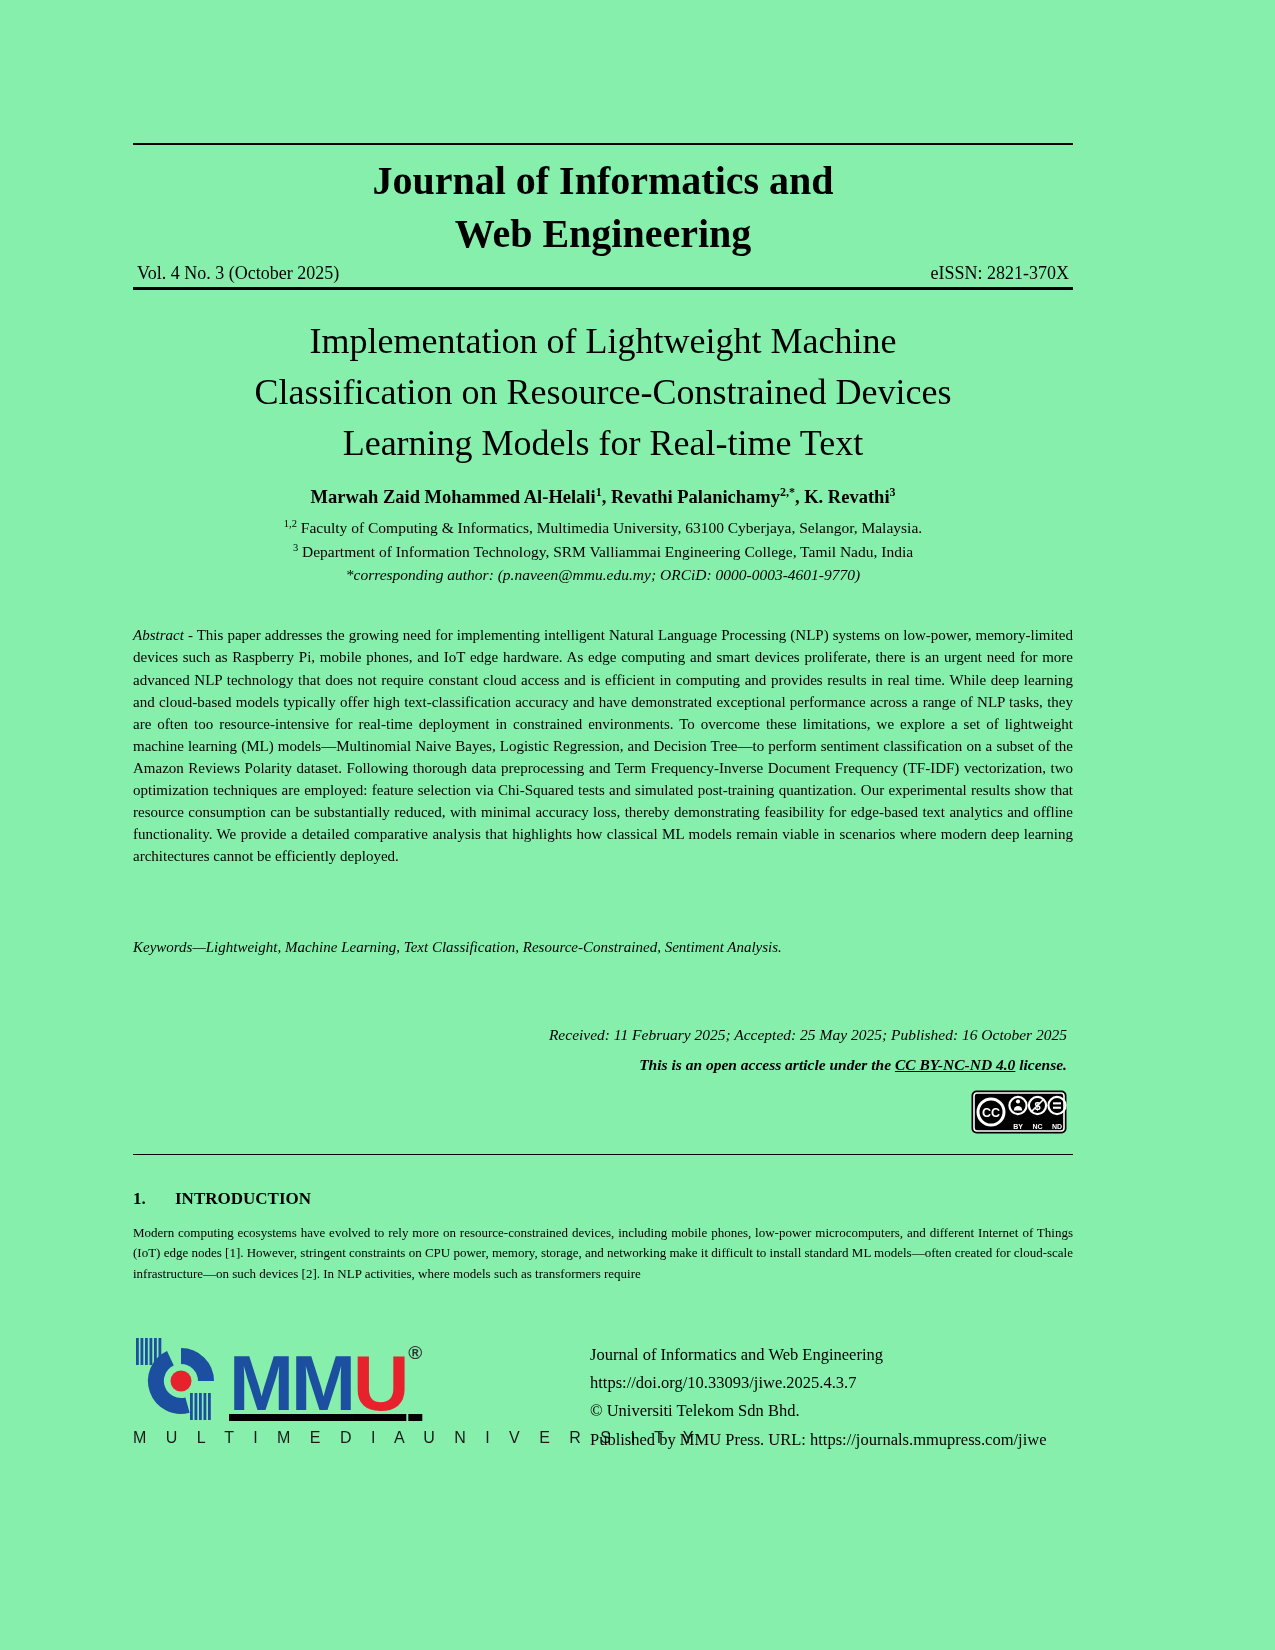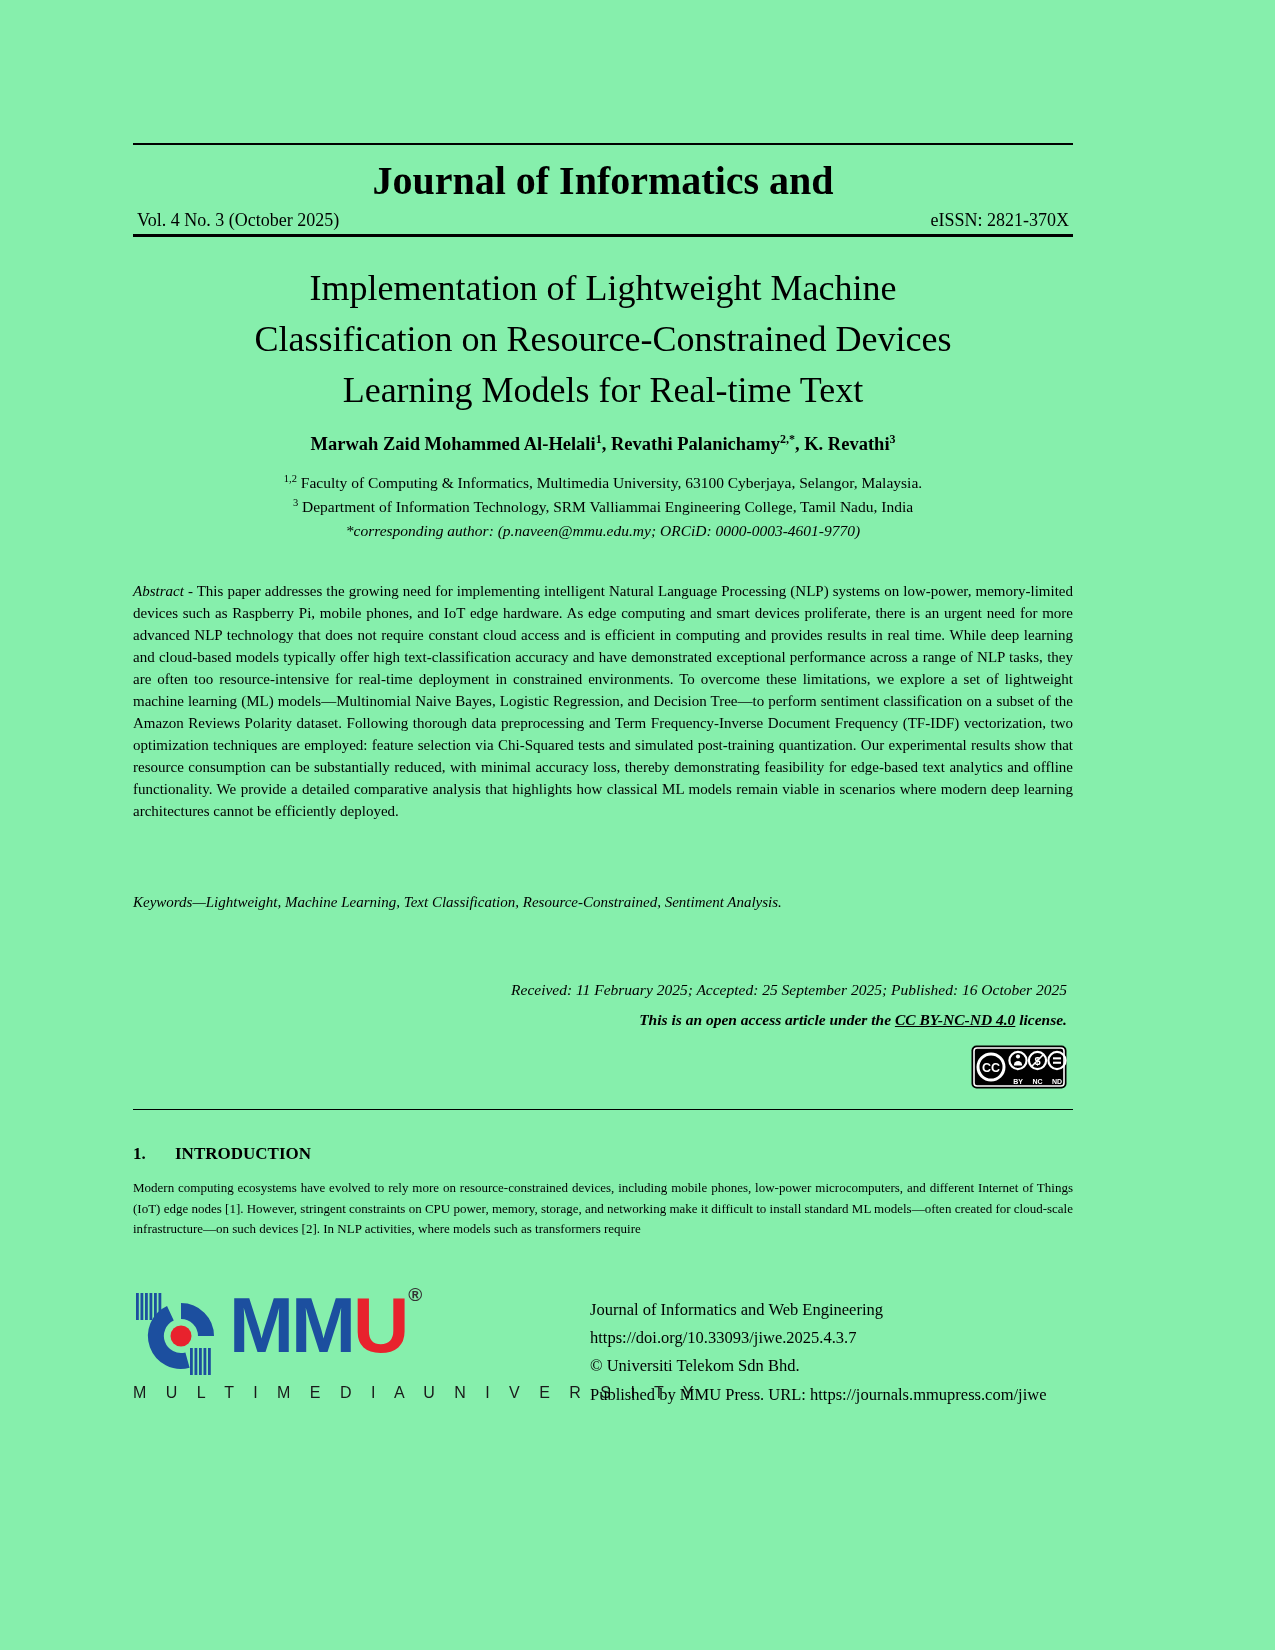--- a/index.html
+++ b/index.html
@@ -7,57 +7,58 @@
         font-family:"Liberation Serif", serif;color:#000;}
   .content{margin-left:133px;width:940px;}
   .rule-top{border-top:2.5px solid #000;margin-top:143px;}
   .rule-mid{border-top:3.5px solid #000;margin-top:3px;}
   .rule-thin{border-top:1.5px solid #000;margin-top:20px;}
   .journal-title{text-align:center;font-weight:bold;font-size:40px;line-height:1.32;margin-top:10px;}
   .vol-row{display:flex;justify-content:space-between;font-size:18px;margin-top:2px;padding:0 4px;}
   .article-title{text-align:center;font-size:36px;line-height:1.42;margin-top:26px;}
   .authors{text-align:center;font-weight:bold;font-size:18.5px;margin-top:16px;}
   .authors sup{font-size:12px;}
-  .affil{text-align:center;font-size:15.5px;line-height:1.55;margin-top:16px;}
+  .affil{text-align:center;font-size:15.5px;line-height:1.55;margin-top:8px;}
   .affil sup{font-size:10.5px;}
   .corresponding{text-align:center;font-style:italic;font-size:15.5px;margin-top:2px;}
   .abstract{margin-top:40px;font-size:15px;line-height:1.47;text-align:justify;}
   .abstract .abs-label{font-style:italic;}
   .keywords{margin-top:72px;font-style:italic;font-size:15px;}
   .dates{margin-top:70px;text-align:right;font-style:italic;font-size:15.5px;padding-right:6px;}
   .license-line{margin-top:12px;text-align:right;font-style:italic;font-size:15.5px;padding-right:6px;font-weight:bold;}
   .license-line a{color:#000;text-decoration:underline;cursor:pointer;}
   .badge-row{margin-top:16px;display:flex;justify-content:flex-end;padding-right:6px;}
   .badge-link{display:inline-block;line-height:0;cursor:pointer;}
   .intro-heading{margin-top:34px;font-size:17px;font-weight:bold;}
   .intro-heading .num{display:inline-block;width:42px;}
   .intro-para{margin-top:14px;font-size:13px;line-height:1.58;text-align:justify;}
   .footer{margin-top:52px;display:flex;align-items:flex-start;}
   .mmu-logo{width:392px;}
-  .mmu-top{display:flex;align-items:flex-start;}
+  .mmu-top{display:flex;align-items:flex-end;text-decoration:underline;}
   .mmu-wordmark{font-family:"Liberation Sans", sans-serif;font-weight:bold;font-size:78px;
                 line-height:0.95;letter-spacing:-3px;margin-left:4px;margin-top:-4px;}
   .mmu-wordmark .blue{color:#1c4f9f;}
   .mmu-wordmark .red{color:#e8222d;}
   .mmu-reg{font-family:"Liberation Sans", sans-serif;font-size:19px;color:#333;
            vertical-align:top;position:relative;top:-2px;letter-spacing:0;margin-left:2px;}
   .mmu-subtitle{font-family:"Liberation Sans", sans-serif;font-size:16px;letter-spacing:7.5px;
                 color:#1a1a1a;margin-top:8px;white-space:nowrap;}
   .footer-text{margin-left:65px;font-size:16.5px;line-height:1.72;padding-top:4px;}
 </style>
 </head>
 <body>
 
 <div class="page">
   <div class="content">
 
     <div class="rule-top"></div>
 
     <div class="journal-title">
       <div>Journal of Informatics and</div>
+      <div>Web Engineering</div>
     </div>
 
     <div class="vol-row">
       <span>Vol. 4 No. 3 (October 2025)</span>
       <span>eISSN: 2821-370X</span>
     </div>
 
     <div class="rule-mid"></div>
 
     <div class="article-title">
@@ -70,21 +71,21 @@
 
     <div class="affil"><sup>1,2</sup><span> Faculty of Computing &amp; Informatics, Multimedia University, 63100 Cyberjaya, Selangor, Malaysia.</span></div>
     <div class="affil" style="margin-top:0;"><sup>3</sup><span> Department of Information Technology, SRM Valliammai Engineering College, Tamil Nadu, India</span></div>
 
     <div class="corresponding">*corresponding author: (p.naveen@mmu.edu.my; ORCiD: 0000-0003-4601-9770)</div>
 
     <div class="abstract"><span class="abs-label">Abstract</span><span> - This paper addresses the growing need for implementing intelligent Natural Language Processing (NLP) systems on low-power, memory-limited devices such as Raspberry Pi, mobile phones, and IoT edge hardware. As edge computing and smart devices proliferate, there is an urgent need for more advanced NLP technology that does not require constant cloud access and is efficient in computing and provides results in real time. While deep learning and cloud-based models typically offer high text-classification accuracy and have demonstrated exceptional performance across a range of NLP tasks, they are often too resource-intensive for real-time deployment in constrained environments. To overcome these limitations, we explore a set of lightweight machine learning (ML) models—Multinomial Naive Bayes, Logistic Regression, and Decision Tree—to perform sentiment classification on a subset of the Amazon Reviews Polarity dataset. Following thorough data preprocessing and Term Frequency-Inverse Document Frequency (TF-IDF) vectorization, two optimization techniques are employed: feature selection via Chi-Squared tests and simulated post-training quantization. Our experimental results show that resource consumption can be substantially reduced, with minimal accuracy loss, thereby demonstrating feasibility for edge-based text analytics and offline functionality. We provide a detailed comparative analysis that highlights how classical ML models remain viable in scenarios where modern deep learning architectures cannot be efficiently deployed.</span></div>
 
     <div class="keywords">Keywords—Lightweight, Machine Learning, Text Classification, Resource-Constrained, Sentiment Analysis.</div>
 
-    <div class="dates">Received: 11 February 2025; Accepted: 25 September 2025; Published: 16 October 2025</div>
+    <div class="dates">Received: 11 February 2025; Accepted: 25 May 2025; Published: 16 October 2025</div>
 
     <div class="license-line"><span>This is an open access article under the </span><a>CC BY-NC-ND 4.0</a><span> license.</span></div>
 
     <div class="badge-row">
       <span class="badge-link">
         <svg width="96" height="44" viewBox="0 0 96 44">
           <rect x="0.5" y="0.5" width="95" height="43" rx="5" fill="#000"></rect>
           <rect x="3" y="3" width="90" height="38" rx="3" fill="none" stroke="#fff" stroke-width="1.6"></rect>
           <g>
             <circle cx="20" cy="22" r="13" fill="none" stroke="#fff" stroke-width="3"></circle>

